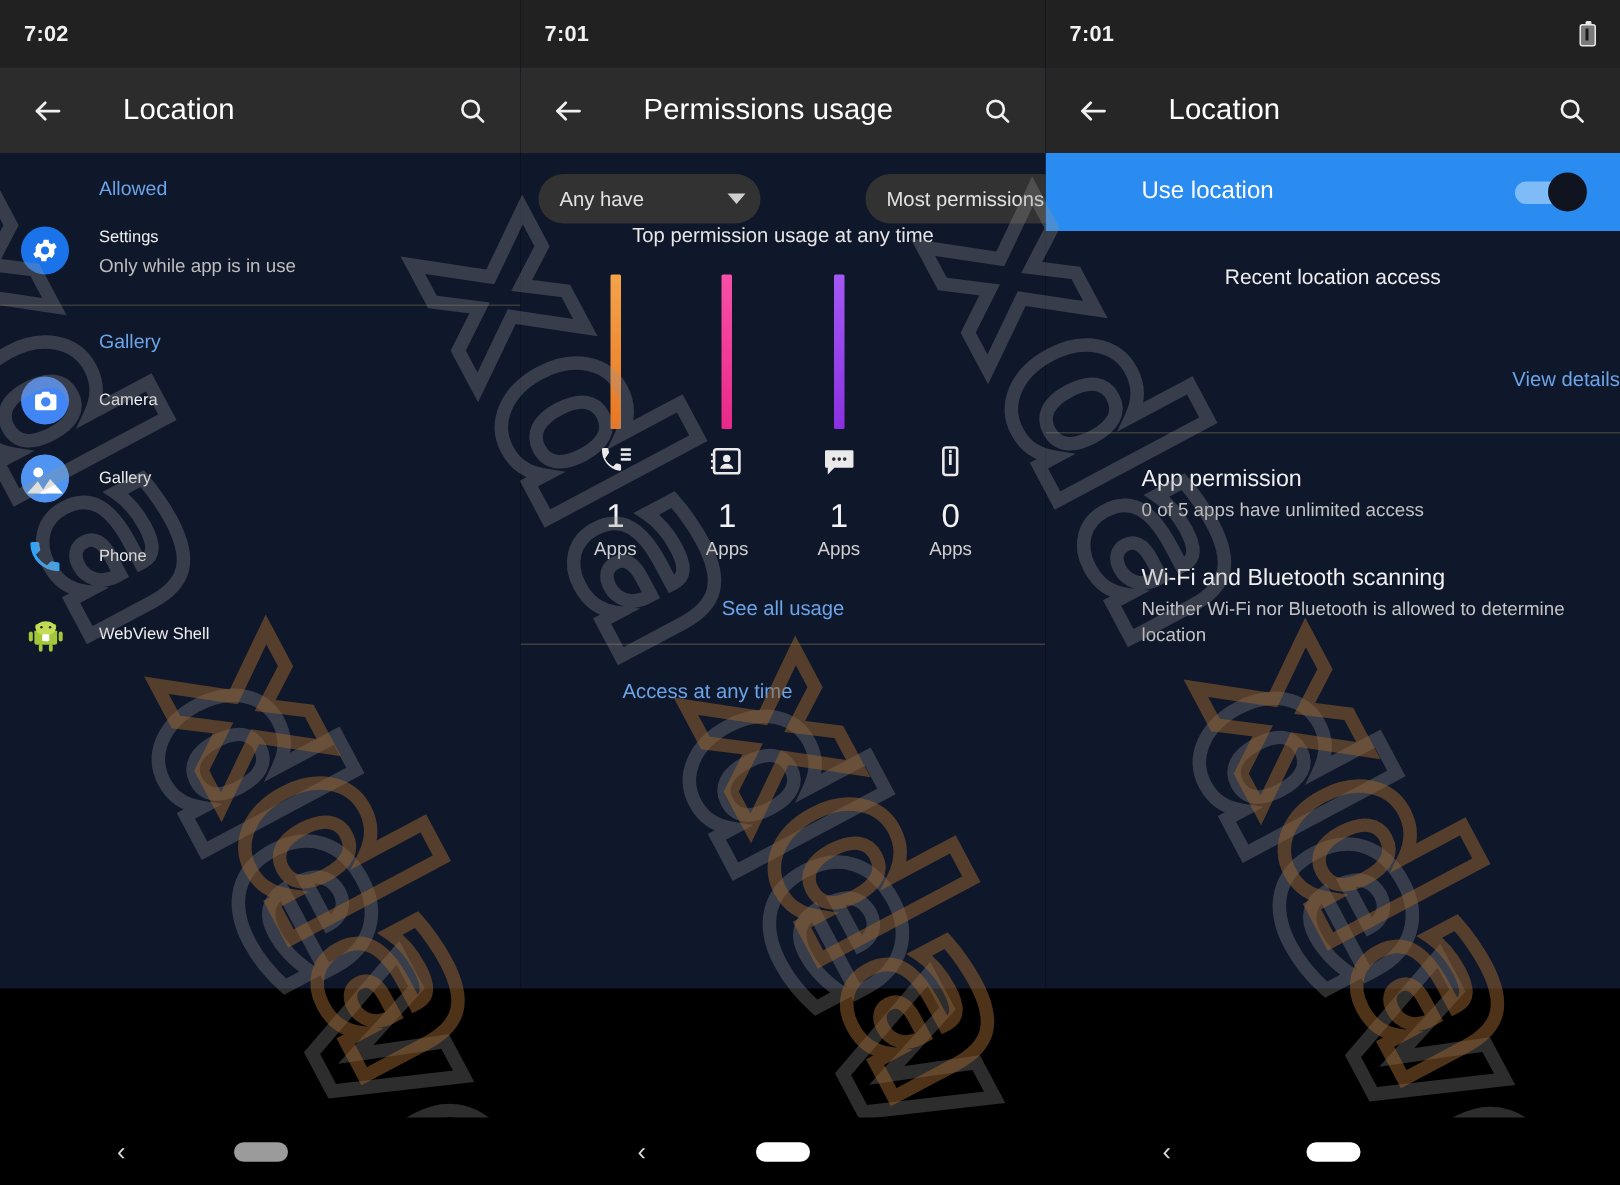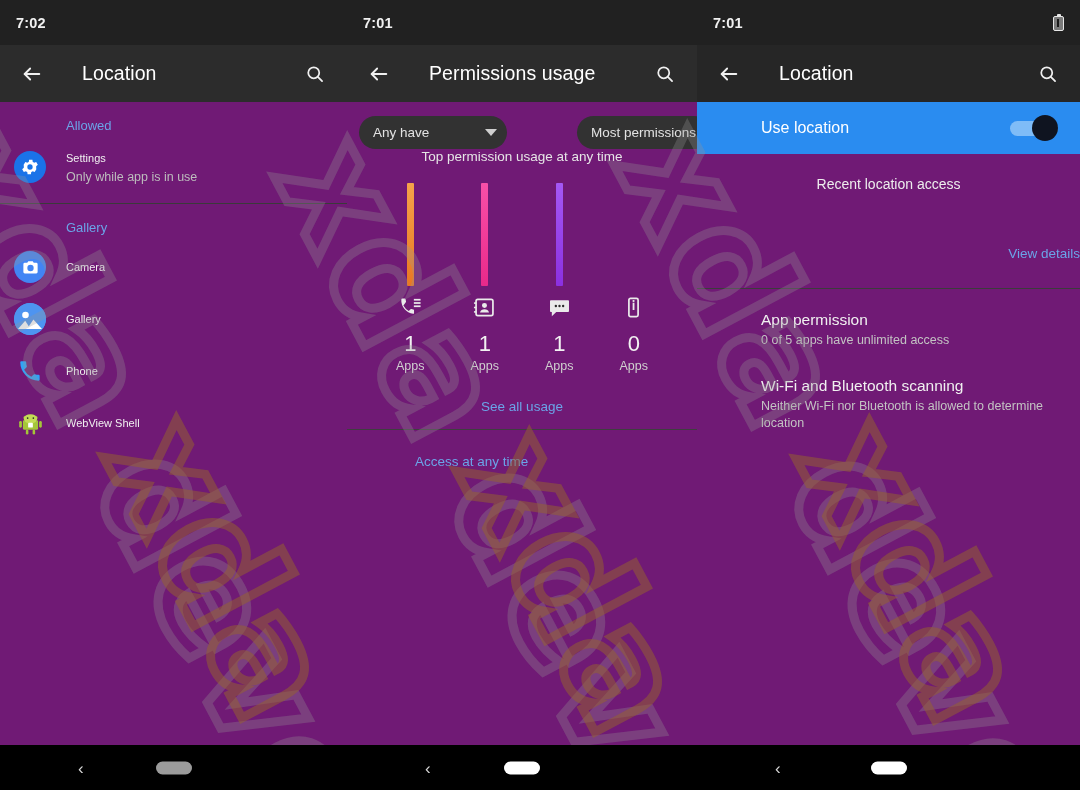--- a/index.html
+++ b/index.html
@@ -10,21 +10,21 @@
     font-family:"Liberation Sans", sans-serif;
     overflow:hidden; position:relative;
   }
   .screens {
     position:absolute; left:0; top:0;
     width:1080px; height:745px;
     display:flex; background:#000;
   }
   .panel {
     position:relative; overflow:hidden;
-    background:#701a75; height:745px; flex:0 0 auto;
+    background:#0f172a; height:659px; flex:0 0 auto;
   }
   .panel.p1 { width:347px; }
   .panel.p2 { width:350px; }
   .panel.p3 { width:383px; }
 
   
   .statusbar {
     height:45px; position:relative; z-index:4;
     background:#262626;
     display:flex; align-items:center;

